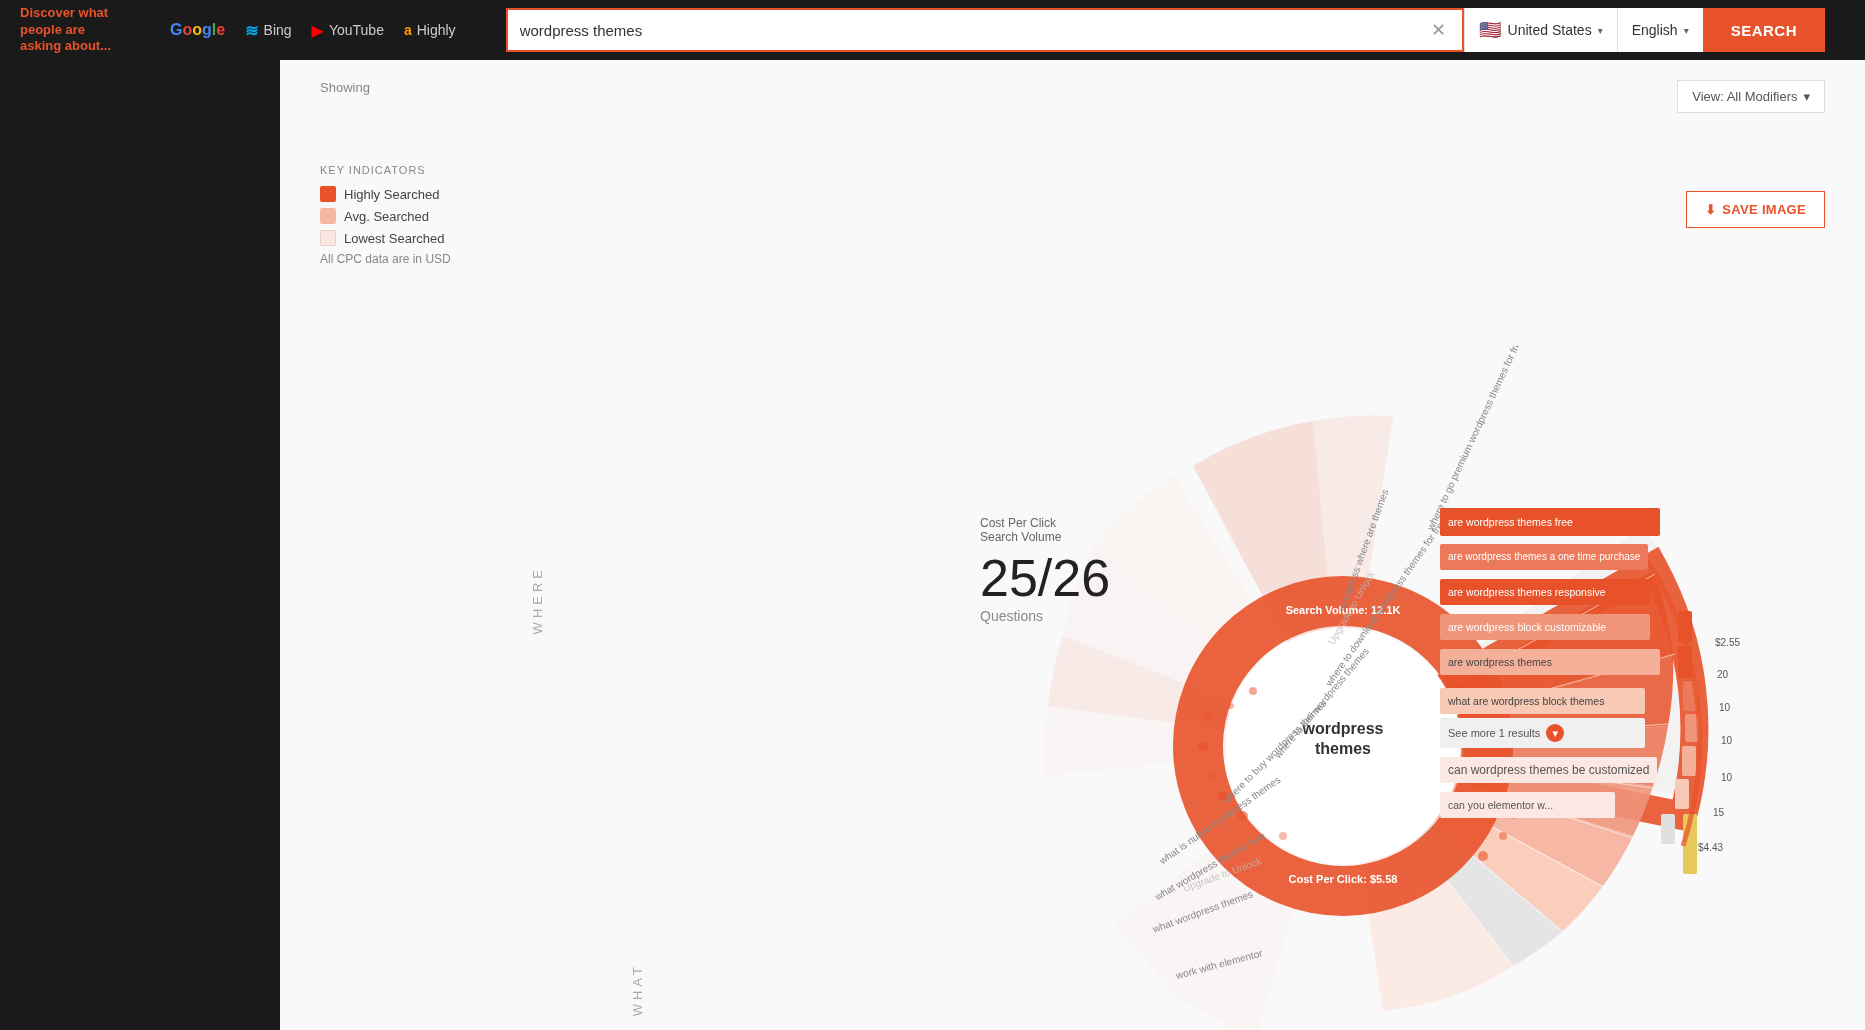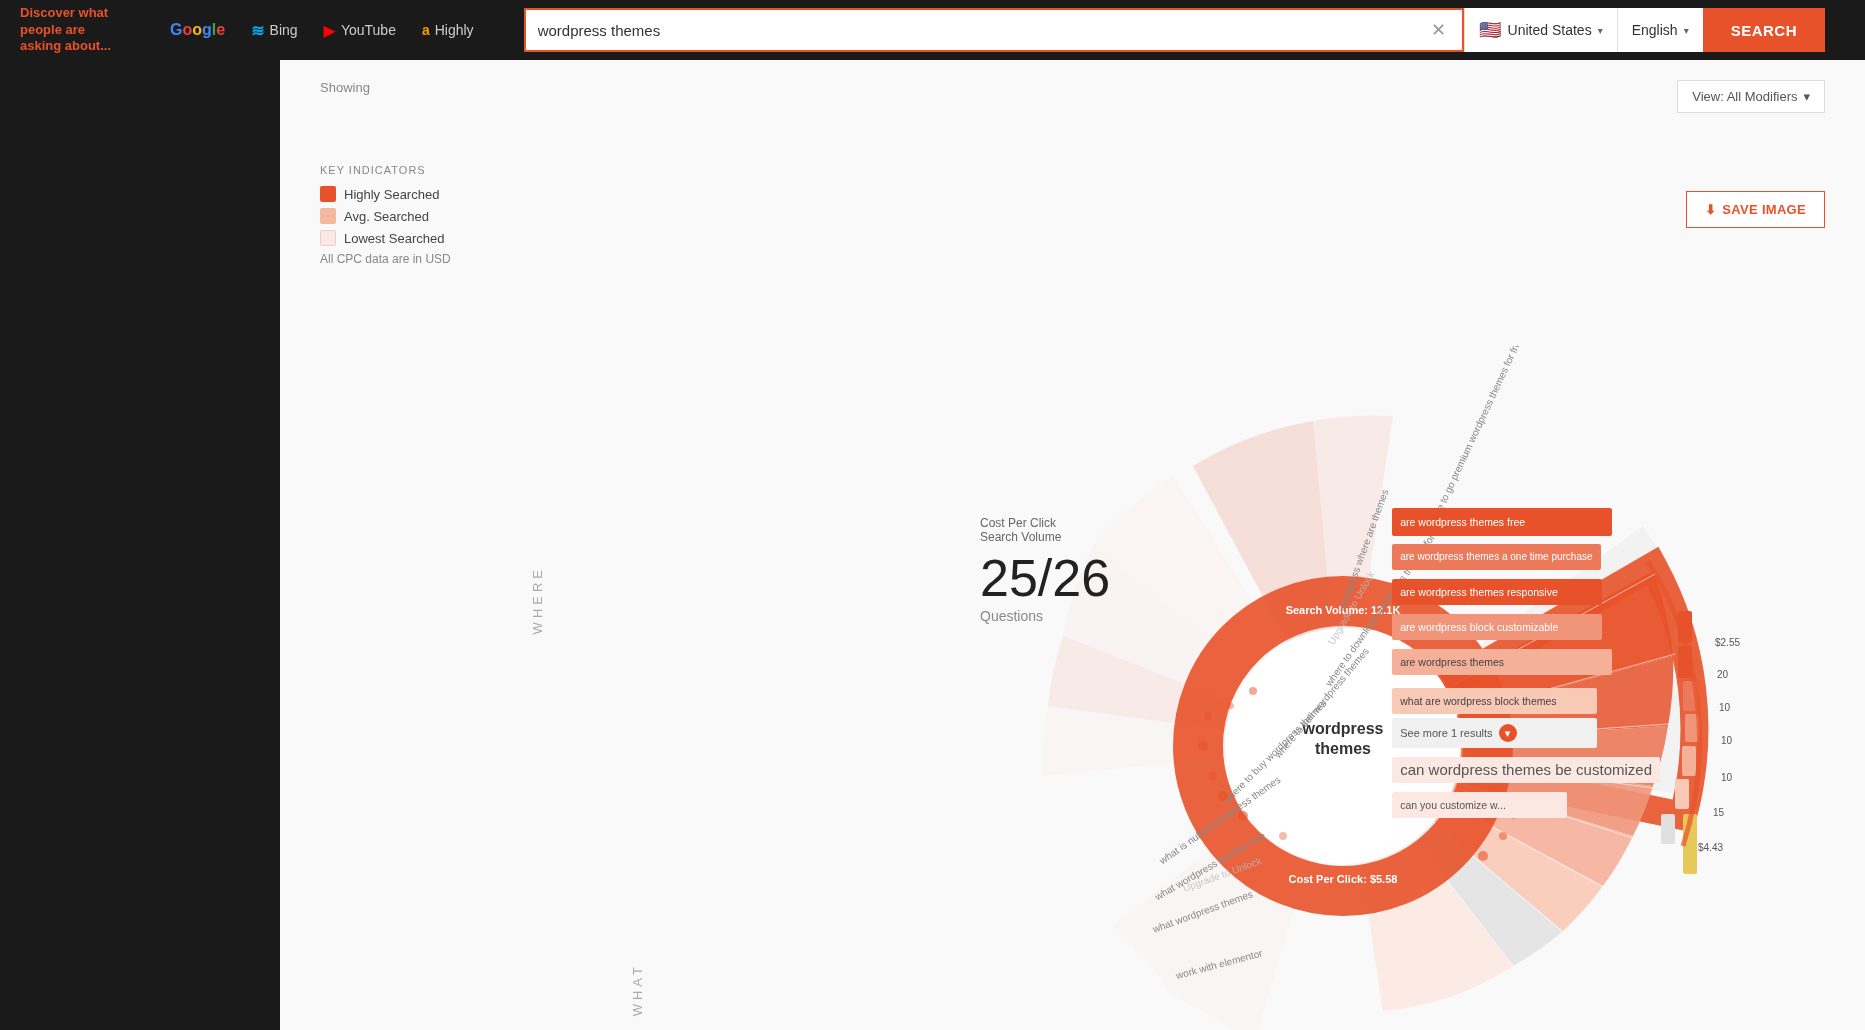--- a/index.html
+++ b/index.html
@@ -16,21 +16,21 @@
     }
     .brand {
       display: flex;
       flex-direction: column;
       color: white;
       font-size: 13px;
       line-height: 1.3;
       min-width: 120px;
     }
     .brand span { color: #e8522a; font-weight: bold; }
-    .nav-links { display: flex; gap: 26px; }
+    .nav-links { display: flex; gap: 20px; }
     .nav-link {
       color: #ccc;
       text-decoration: none;
       font-size: 14px;
       display: flex;
       align-items: center;
       gap: 5px;
     }
     .g-logo { font-weight: bold; font-size: 16px; }
     .g-blue { color: #4285f4; }
@@ -401,21 +401,21 @@
       <div style="display:flex;align-items:flex-end;height:35px;">
         <div style="background:#f8c9b5;height:26px;min-width:205px;display:flex;align-items:center;padding:0 8px;font-size:10.5px;color:#444;border-radius:2px;">what are wordpress block themes</div>
       </div>
       <div style="display:flex;align-items:center;height:38px;">
         <div style="background:#f0f0f0;height:30px;min-width:205px;display:flex;align-items:center;padding:0 8px;font-size:11px;color:#555;border-radius:2px;cursor:pointer;">
           <span>See more 1 results</span>
           <span style="margin-left:6px;background:#e8522a;color:white;border-radius:50%;width:18px;height:18px;display:inline-flex;align-items:center;justify-content:center;font-size:11px;">▾</span>
         </div>
       </div>
       <div style="display:flex;align-items:center;height:35px;">
-        <div style="background:#fce8e2;height:26px;min-width:195px;display:flex;align-items:center;padding:12px 8px;font-size:15px;color:#555;border-radius:2px;">can wordpress themes be customized</div>
-      </div>
-      <div style="display:flex;align-items:center;height:35px;">
-        <div style="background:#fce8e2;height:26px;min-width:175px;display:flex;align-items:center;padding:0 8px;font-size:10.5px;color:#555;border-radius:2px;">can you customize w...</div>
+        <div style="background:#fce8e2;height:26px;min-width:195px;display:flex;align-items:center;padding:12px 8px;font-size:12px;color:#555;border-radius:2px;">can wordpress themes be customized</div>
+      </div>
+      <div style="display:flex;align-items:center;height:35px;">
+        <div style="background:#fce8e2;height:26px;min-width:175px;display:flex;align-items:center;padding:0 8px;font-size:10.5px;color:#555;border-radius:2px;">can you elementor w...</div>
       </div>
     </div>
 
   </div>
 </div>
 
 </body></html>

